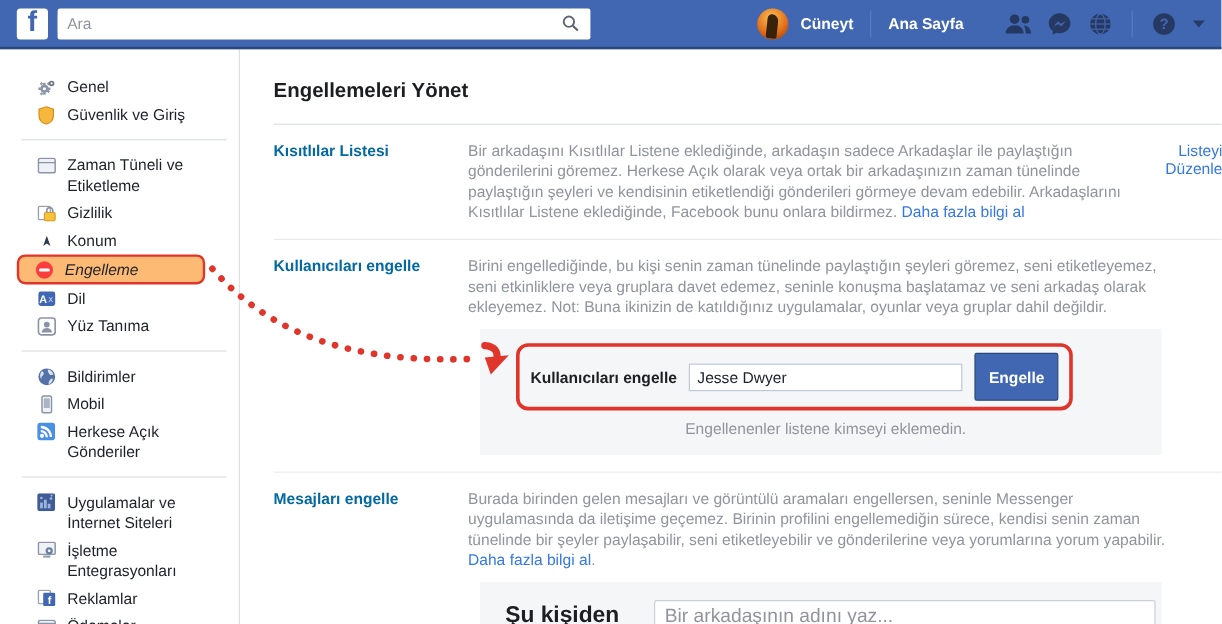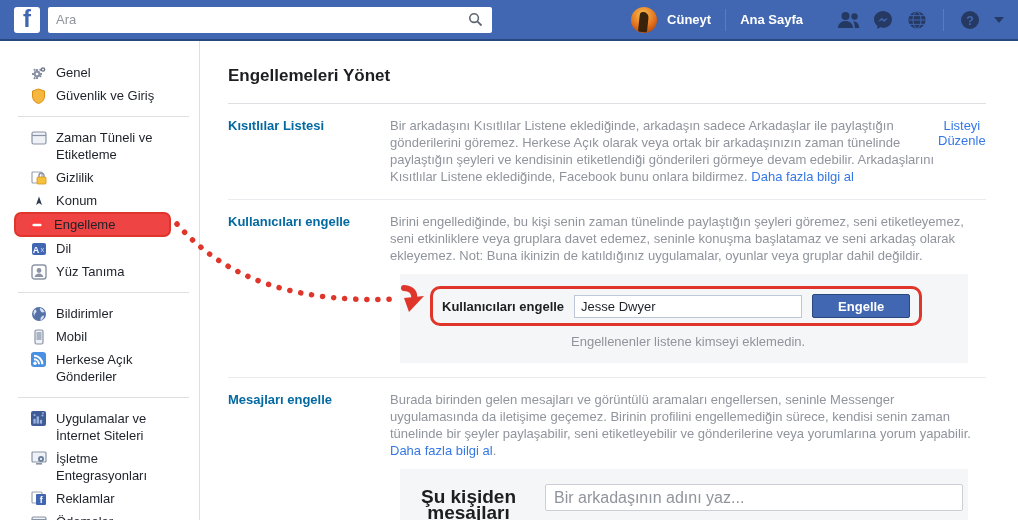--- a/index.html
+++ b/index.html
@@ -35,43 +35,43 @@
   
   .layout { display:flex; height:479px; }
   
   .sidebar { width:200px; flex:none; border-right:1px solid #dddfe2;
     padding-top:20px; background:#fff; }
   .side-item { display:flex; align-items:flex-start; gap:9px; padding:3px 6px 3px 30px;
     font-size:13px; color:#1d2129; line-height:17px; cursor:pointer; }
   .side-item .ic { width:17px; height:17px; flex:none; display:flex;
     align-items:center; justify-content:center; }
   .side-item.active { margin:0 28px 0 14px; padding:2px 4px 2px 12px;
-    background:#ef4444; border:2px solid #e0352b; border-radius:7px; }
+    background:#fdba74; border:2px solid #e0352b; border-radius:7px;font-style:italic; }
   .side-div { border-top:1px solid #dddfe2; margin:9px 10px 9px 18px; }
   
   .content { flex:1; padding:25px 48px 0 28px; position:relative; background:#fff; }
   .page-title { font-size:17px; font-weight:bold; color:#1c1e21; margin-bottom:17px; }
   .title-div { border-top:1px solid #dddfe2; }
   .row { display:grid; grid-template-columns:162px 548px 1fr; padding:13px 0 14px; }
   .row-div { border-top:1px solid #e9ebee; }
   .sec-label { font-size:13px; font-weight:bold; color:#0369a1; padding-top:1px; }
   .sec-desc { font-size:13px; color:#90949c; line-height:17px; }
   .sec-desc.wide { grid-column:2/4; max-width:585px; }
   .lnk { color:#3578e5; cursor:pointer; text-decoration:none; }
-  .action-cell { text-align:center; font-size:13px; padding-top:1px; }
+  .action-cell { text-align:right; font-size:13px; padding-top:1px;margin-left:33px; }
   .graybox { grid-column:1/4; margin:10px 0 0 172px; width:568px;
     background:#f5f6f7; padding:12px 0 14px; }
   .form-row1 { display:flex; align-items:center; gap:10px; width:fit-content;
     margin-left:30px; border:3px solid #e0352b; border-radius:10px; padding:5px 9px; }
   .form-row1 .flabel { font-size:13px; font-weight:bold; color:#1c1e21; white-space:nowrap; }
   .form-row1 input { width:228px; height:23px; border:1px solid #bdc7d8;
     font-size:13px; padding:0 6px; color:#1d2129; font-family:inherit; outline:none; }
-  .btn-primary { height:24px; background:#4267b2; border:1px solid #29487d;
+  .btn-primary { height:40px; background:#4267b2; border:1px solid #29487d;
     border-radius:2px; color:#fff; font-weight:bold; font-size:13px;
-    padding:0 25px; cursor:pointer; font-family:inherit; }
+    padding:0 11px; cursor:pointer; font-family:inherit; }
   .empty-note { font-size:13px; color:#90949c; margin:8px 0 0 171px; }
   .graybox2 { height:120px; }
   .form-row2 { display:flex; align-items:flex-start; gap:8px; padding-top:3px; }
   .form-row2 .flabel { width:137px; flex:none; text-align:center; font-size:19px;
     font-weight:bold; color:#1c1e21; line-height:16px; padding-top:5px; }
   .form-row2 input { width:418px; height:27px; border:1px solid #ccd0d5;
     border-radius:2px; font-size:16px; padding:0 8px; color:#1d2129;
     font-family:inherit; outline:none; }
   .form-row2 input::placeholder { color:#90949c; }
   

